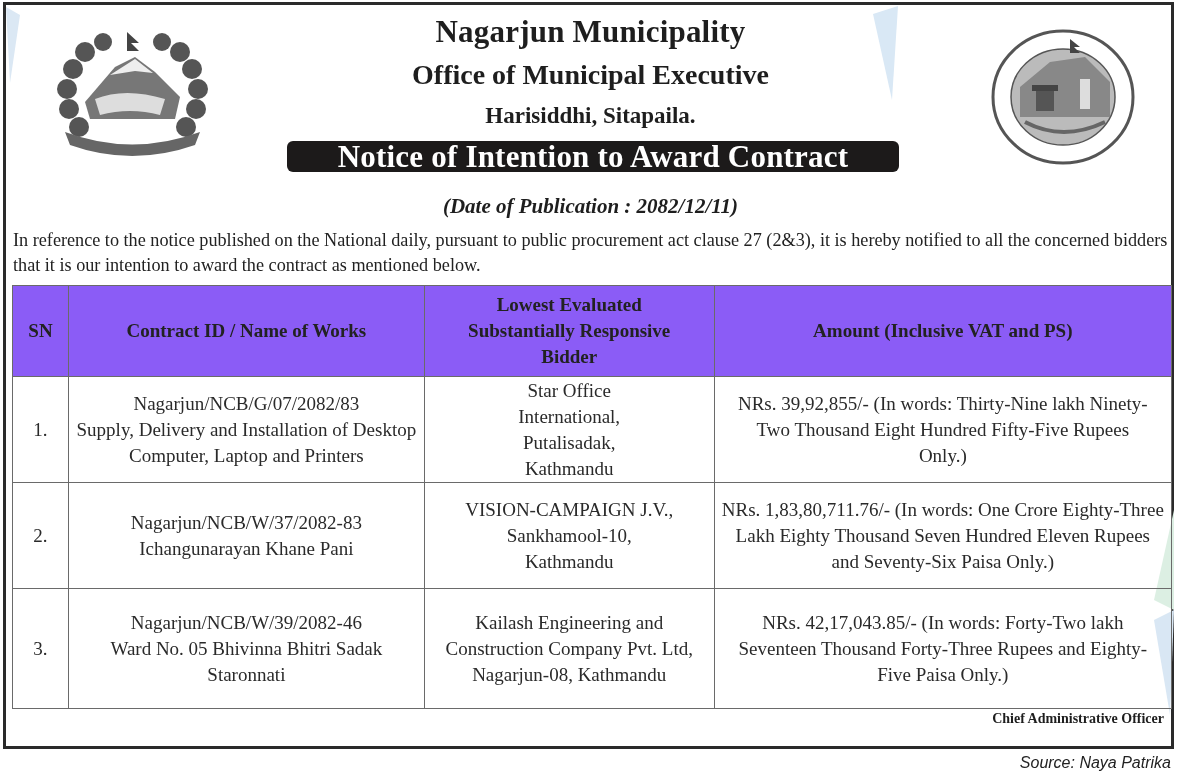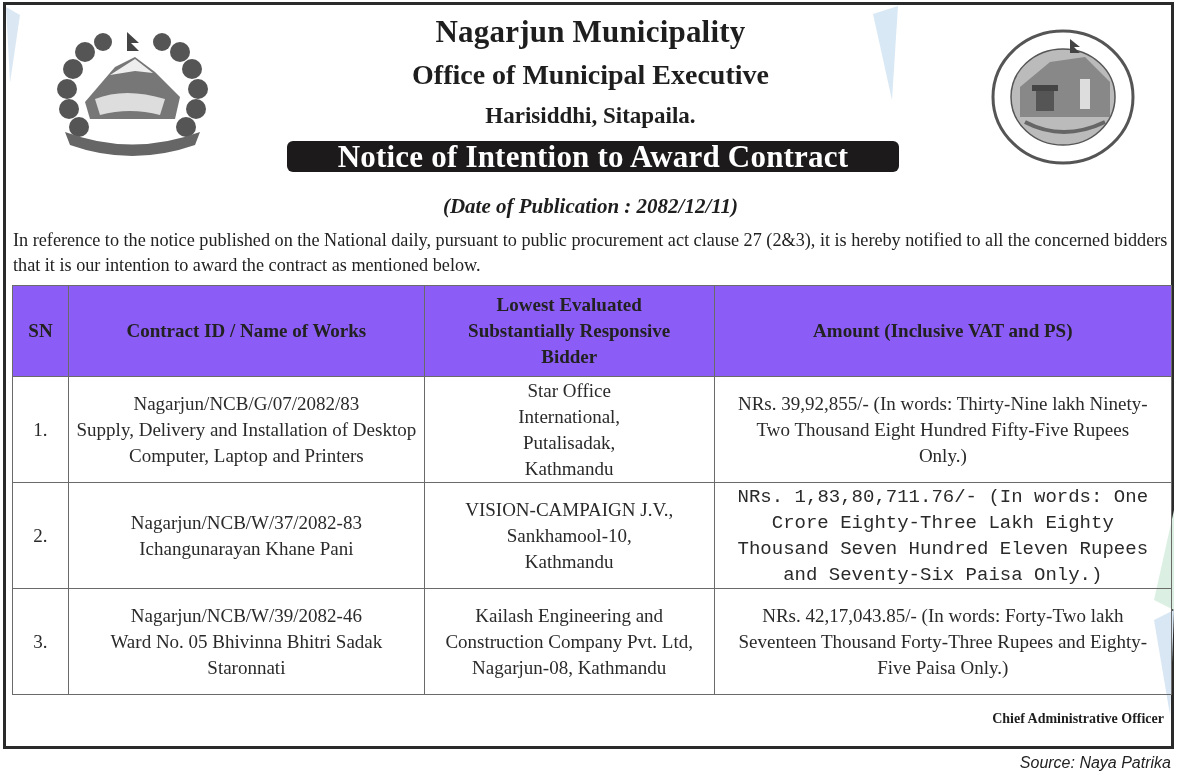--- a/index.html
+++ b/index.html
@@ -245,29 +245,29 @@
       <td style="padding:0 53px;text-align:center;"><span>Star Office International, Putalisadak, Kathmandu</span></td>
       <td style="padding:0 18px;"><span>NRs. 39,92,855/- (In words: Thirty-Nine lakh Ninety-Two Thousand Eight Hundred Fifty-Five Rupees Only.)</span></td>
     </tr>
     <tr>
       <td>2.</td>
       <td>
         <span class="cell-line">Nagarjun/NCB/W/37/2082-83</span>
         <span class="cell-line">Ichangunarayan Khane Pani</span>
       </td>
       <td style="padding:0 40px;"><span>VISION-CAMPAIGN J.V., Sankhamool-10, Kathmandu</span></td>
-      <td style="padding:0 6px;font-family:Liberation Mono, monospace;"><span>NRs. 1,83,80,711.76/- (In words: One Crore Eighty-Three Lakh Eighty Thousand Seven Hundred Eleven Rupees and Seventy-Six Paisa Only.)</span></td>
+      <td style="padding:0 6px;"><span>NRs. 1,83,80,711.76/- (In words: One Crore Eighty-Three Lakh Eighty Thousand Seven Hundred Eleven Rupees and Seventy-Six Paisa Only.)</span></td>
     </tr>
     <tr>
       <td>3.</td>
       <td style="padding:0 40px;">
         <span class="cell-line">Nagarjun/NCB/W/39/2082-46</span>
         <span class="cell-line">Ward No. 05 Bhivinna Bhitri Sadak Staronnati</span>
       </td>
       <td style="padding:0 4px;"><span>Kailash Engineering and Construction Company Pvt. Ltd, Nagarjun-08, Kathmandu</span></td>
-      <td style="padding:0 22px;"><span>NRs. 42,17,043.85/- (In words: Forty-Two lakh Seventeen Thousand Forty-Three Rupees and Eighty-Five Paisa Only.)</span></td>
+      <td style="padding:7px 22px;"><span>NRs. 42,17,043.85/- (In words: Forty-Two lakh Seventeen Thousand Forty-Three Rupees and Eighty-Five Paisa Only.)</span></td>
     </tr>
   </tbody>
 </table>
 
 <div class="signatory">Chief Administrative Officer</div>
 
 <div class="source">Source: Naya Patrika</div>
 
 </body></html>

